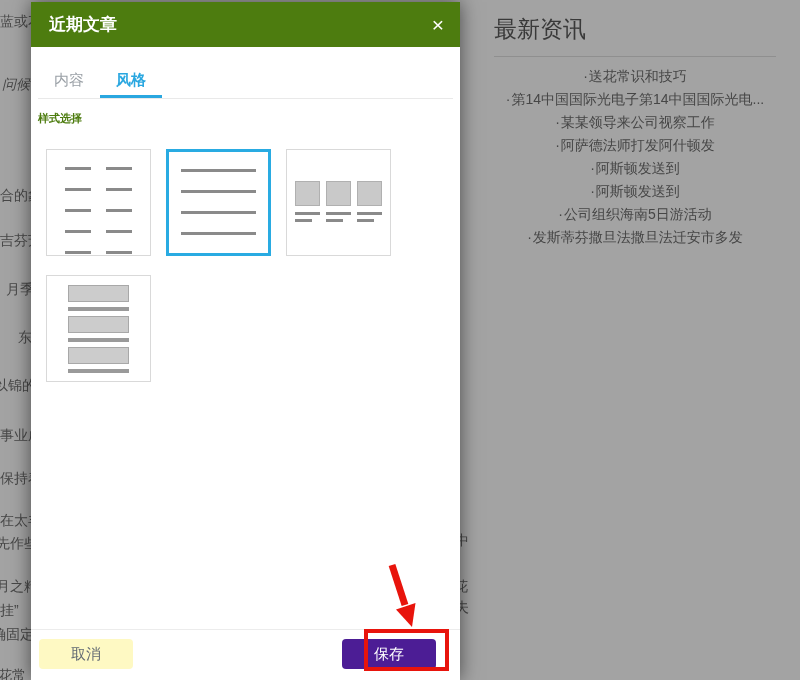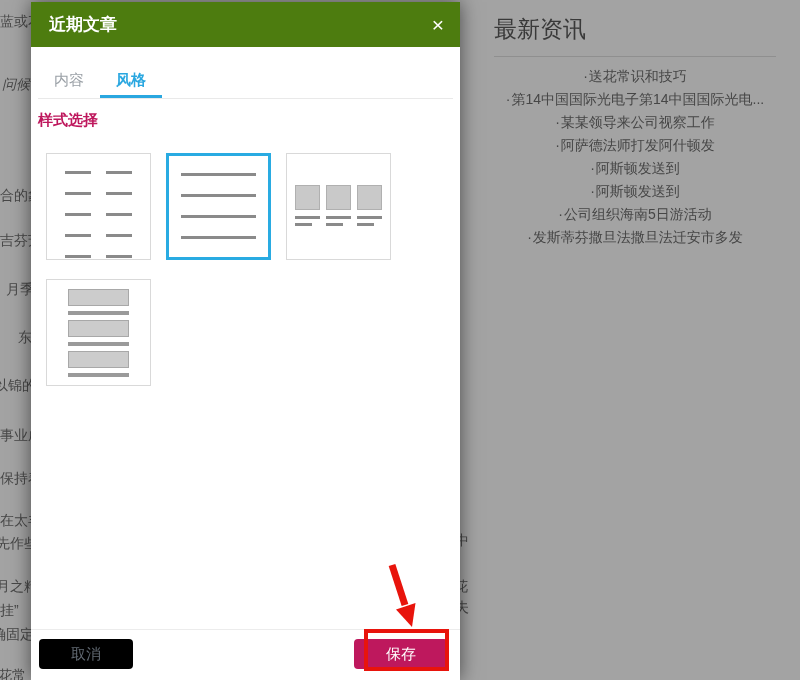--- a/index.html
+++ b/index.html
@@ -22,21 +22,21 @@
   
   .modal{position:absolute;left:31px;top:2px;width:429px;height:678px;background:#ffffff;
          z-index:20;box-shadow:0 0 18px rgba(0,0,0,0.55);}
   .modal-header{height:45px;background:#4d7c0f;position:relative;}
   .modal-title{position:absolute;left:18px;top:0;line-height:45px;font-size:17px;font-weight:bold;color:#ffffff;}
   .modal-close{position:absolute;right:16px;top:0;line-height:45px;font-size:21px;color:#ffffff;cursor:pointer;}
   .modal-body{padding:0 7px;}
   .tab-row{margin-top:17px;height:34px;border-bottom:1px solid #e9e9e9;display:flex;}
   .tab{width:62px;text-align:center;font-size:15px;line-height:32px;color:#9aa0a6;cursor:pointer;}
   .tab.active{color:#2aa7e0;font-weight:bold;box-shadow:inset 0 -3px 0 #2aa7e0;}
-  .section-title{margin-top:12px;font-size:15px;font-weight:bold;color:#be185d;}
+  .section-title{margin-top:12px;font-size:11px;font-weight:bold;color:#4d7c0f;}
   .thumbs{margin-top:23px;margin-left:8px;}
   .thumb-row{display:flex;gap:15px;margin-bottom:19px;}
   .thumb{width:105px;height:107px;border:1px solid #d9d9d9;background:#ffffff;
          box-sizing:border-box;cursor:pointer;overflow:hidden;}
   .thumb.selected{border:3px solid #29abe2;}
   
   .t-wrap{padding-top:17px;display:flex;flex-direction:column;gap:18px;align-items:center;}
   .t-2row{display:flex;gap:15px;}
   .t-line{height:3px;background:#8a8a8a;}
   .w26{width:26px;}.w75{width:75px;}
@@ -45,22 +45,22 @@
   .t-sq{width:25px;height:25px;background:#c9c9c9;border:1px solid #b0b0b0;box-sizing:border-box;}
   .t-cl1{width:25px;height:3px;background:#8a8a8a;margin-top:6px;}
   .t-cl2{width:17px;height:3px;background:#8a8a8a;margin-top:4px;}
   .t-banners{padding-top:9px;}
   .t-rect{width:61px;height:17px;background:#cccccc;border:1px solid #a8a8a8;box-sizing:border-box;margin:0 auto;}
   .t-bline{width:61px;height:4px;background:#9a9a9a;margin:5px auto;}
   
   .modal-footer{position:absolute;left:0;right:0;top:627px;height:50px;border-top:1px solid #ececec;}
   .btn{position:absolute;top:9px;width:94px;height:30px;border:none;border-radius:4px;
        font-size:15px;font-family:inherit;cursor:pointer;}
-  .btn-cancel{left:8px;background:#000000;color:#626a73;}
-  .btn-save{right:12px;background:#be185d;color:#ffffff;}
+  .btn-cancel{left:8px;background:#fef9c3;color:#626a73;}
+  .btn-save{right:24px;background:#4c1d95;color:#ffffff;}
   
   .red-rect{position:absolute;left:364px;top:629px;width:85px;height:42px;
             border:4px solid #e8140c;box-sizing:border-box;z-index:50;pointer-events:none;}
   .anno-svg{position:absolute;left:0;top:0;z-index:60;pointer-events:none;}
 </style>
 </head>
 <body>
 
 <div class="page">
   <div>

